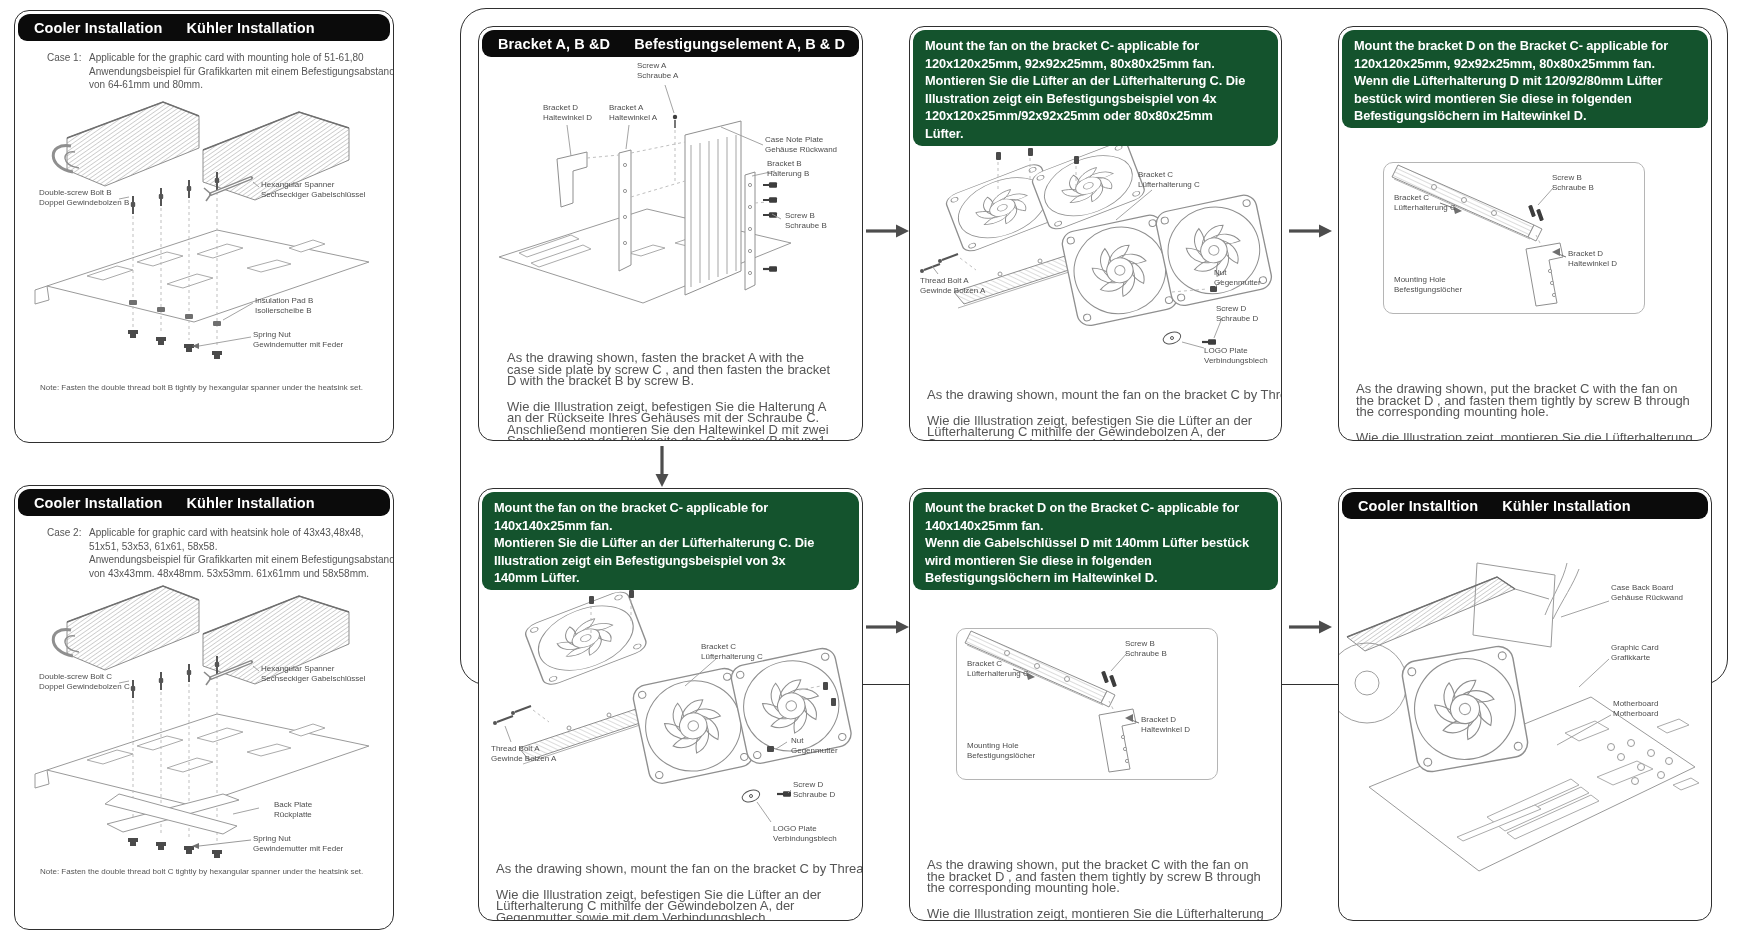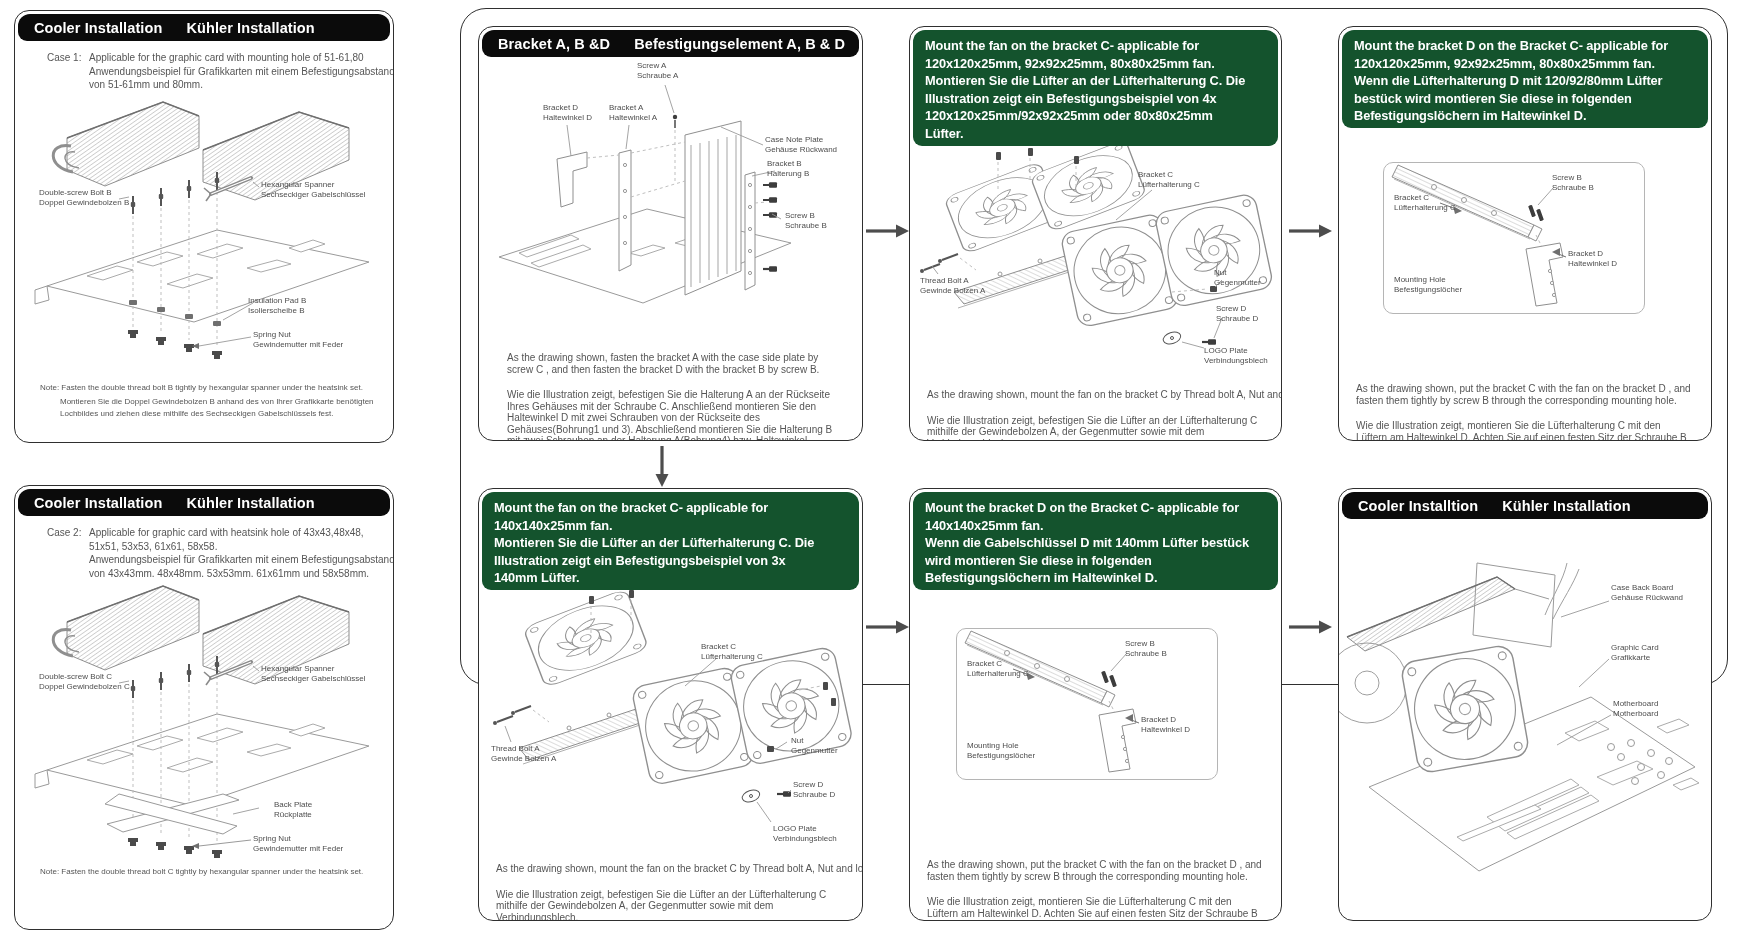--- a/index.html
+++ b/index.html
@@ -13,21 +13,21 @@
 .instrbar div{line-height:17.6px;white-space:nowrap}
 .caseblock{display:flex;padding:10px 8px 0 32px;font-size:10px;line-height:13.5px;color:#555}
 .caseno{width:42px;flex:none}
 .casetext div{white-space:nowrap}
 .diagram{position:relative;overflow:hidden}
 .lbl{position:absolute;font-size:8px;line-height:10px;color:#4d4d4d}
 .lbl span{display:block;white-space:nowrap}
 .note{font-size:8px;line-height:12px;padding:6px 0 0 25px;color:#555}
 .note .nen{white-space:nowrap}
 .note .nde{margin-left:20px;margin-top:2px;max-width:318px}
-.flow-note{font-size:10px;line-height:11.5px;padding:5px 17px 0;color:#555}
+.flow-note{font-size:13px;line-height:11.5px;padding:5px 17px 0;color:#555}
 .flow-note .nde{margin-top:14px}
 .flow-note.wide{padding:5px 28px 0}
 .nowrap{white-space:nowrap}
 .innerbox{position:absolute;border:1px solid #b5b5b5;border-radius:10px;background:#fff}
 svg{display:block}
 .arrow{position:absolute}
 </style>
 </head>
 <body>
 
@@ -92,21 +92,21 @@
 <div class="panel" style="left:14px;top:10px;width:380px;height:433px">
   <div class="titlebar">
     <span>Cooler Installation</span>
     <span>Kühler Installation</span>
   </div>
   <div class="caseblock">
     <span class="caseno">Case 1:</span>
     <div class="casetext">
       <div>Applicable for the graphic card with mounting hole of 51-61,80</div>
       <div>Anwendungsbeispiel für Grafikkarten mit einem Befestigungsabstand</div>
-      <div>von 51-61mm und 80mm.</div>
+      <div>von 64-61mm und 80mm.</div>
     </div>
   </div>
   <div class="diagram" style="height:284px">
     <svg width="374" height="284" viewBox="0 0 374 284">
       <use href="#hsink" x="12" y="6"></use>
       <line x1="118" y1="112" x2="118" y2="236" stroke="#b8b8b8" stroke-width="0.9" stroke-dasharray="3,3"></line>
       <line x1="146" y1="104" x2="146" y2="242" stroke="#b8b8b8" stroke-width="0.9" stroke-dasharray="3,3"></line>
       <line x1="174" y1="96" x2="174" y2="248" stroke="#b8b8b8" stroke-width="0.9" stroke-dasharray="3,3"></line>
       <line x1="202" y1="88" x2="202" y2="254" stroke="#b8b8b8" stroke-width="0.9" stroke-dasharray="3,3"></line>
       <use href="#dbolt" x="118" y="104"></use>
@@ -132,32 +132,31 @@
       <polygon points="184,251 177,254 184,257" fill="#6f6f6f"></polygon>
     </svg>
     <div class="lbl" style="left:24px;top:96px">
           <span>Double-screw Bolt B</span>
           <span>Doppel Gewindebolzen B</span>
         </div>
     <div class="lbl" style="left:246px;top:88px">
           <span>Hexangular Spanner</span>
           <span>Sechseckiger Gabelschlüssel</span>
         </div>
-    <div class="lbl" style="left:233px;top:204px">
+    <div class="lbl" style="left:240px;top:204px">
           <span>Insulation Pad B</span>
           <span>Isolierscheibe B</span>
         </div>
     <div class="lbl" style="left:238px;top:238px">
           <span>Spring Nut</span>
           <span>Gewindemutter mit Feder</span>
         </div>
   </div>
   <div class="note">
     <div class="nen">Note: Fasten the double thread bolt B tightly by hexangular spanner under the heatsink set.</div>
-    <div class="nde">Montieren Sie die Doppel Gewindebolzen B anhand des von Ihrer Grafikkarte benötigten Lochbildes und ziehen diese mithilfe des Sechseckigen Gabelschlüssels fest.</div>
   </div>
 </div>
 
 <div class="panel" style="left:14px;top:485px;width:380px;height:445px">
   <div class="titlebar">
     <span>Cooler Installation</span>
     <span>Kühler Installation</span>
   </div>
   <div class="caseblock">
     <span class="caseno">Case 2:</span>

